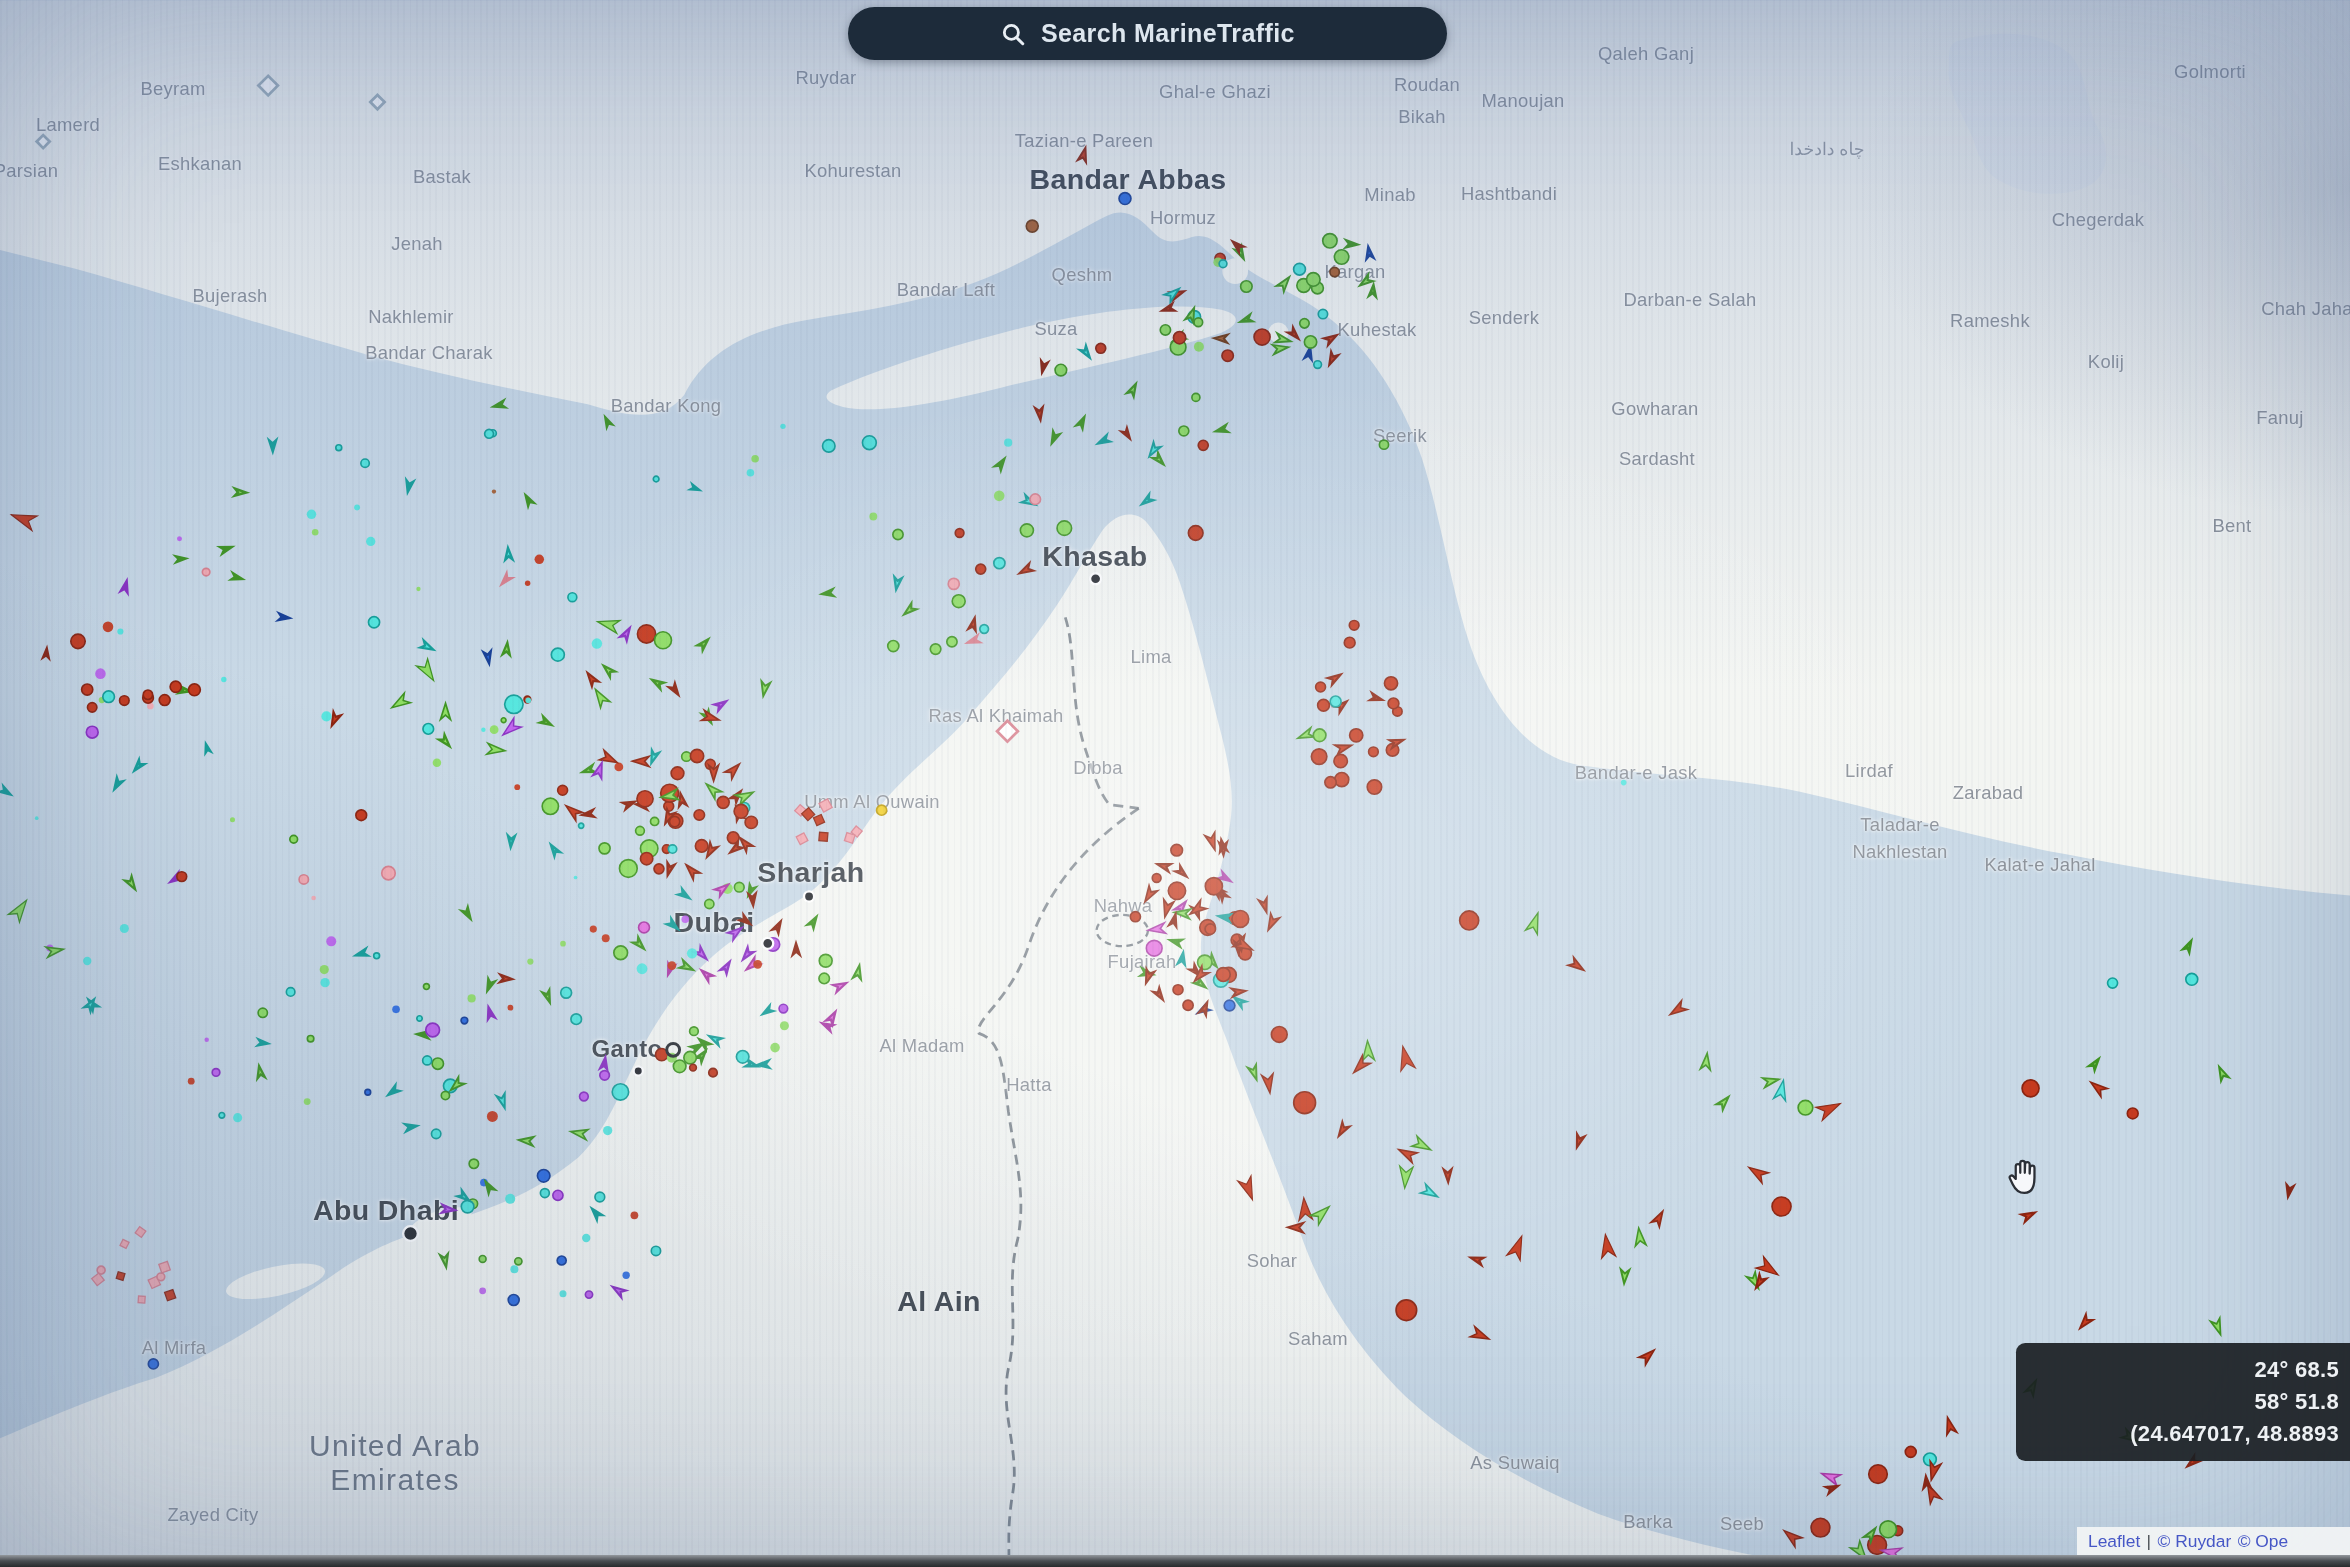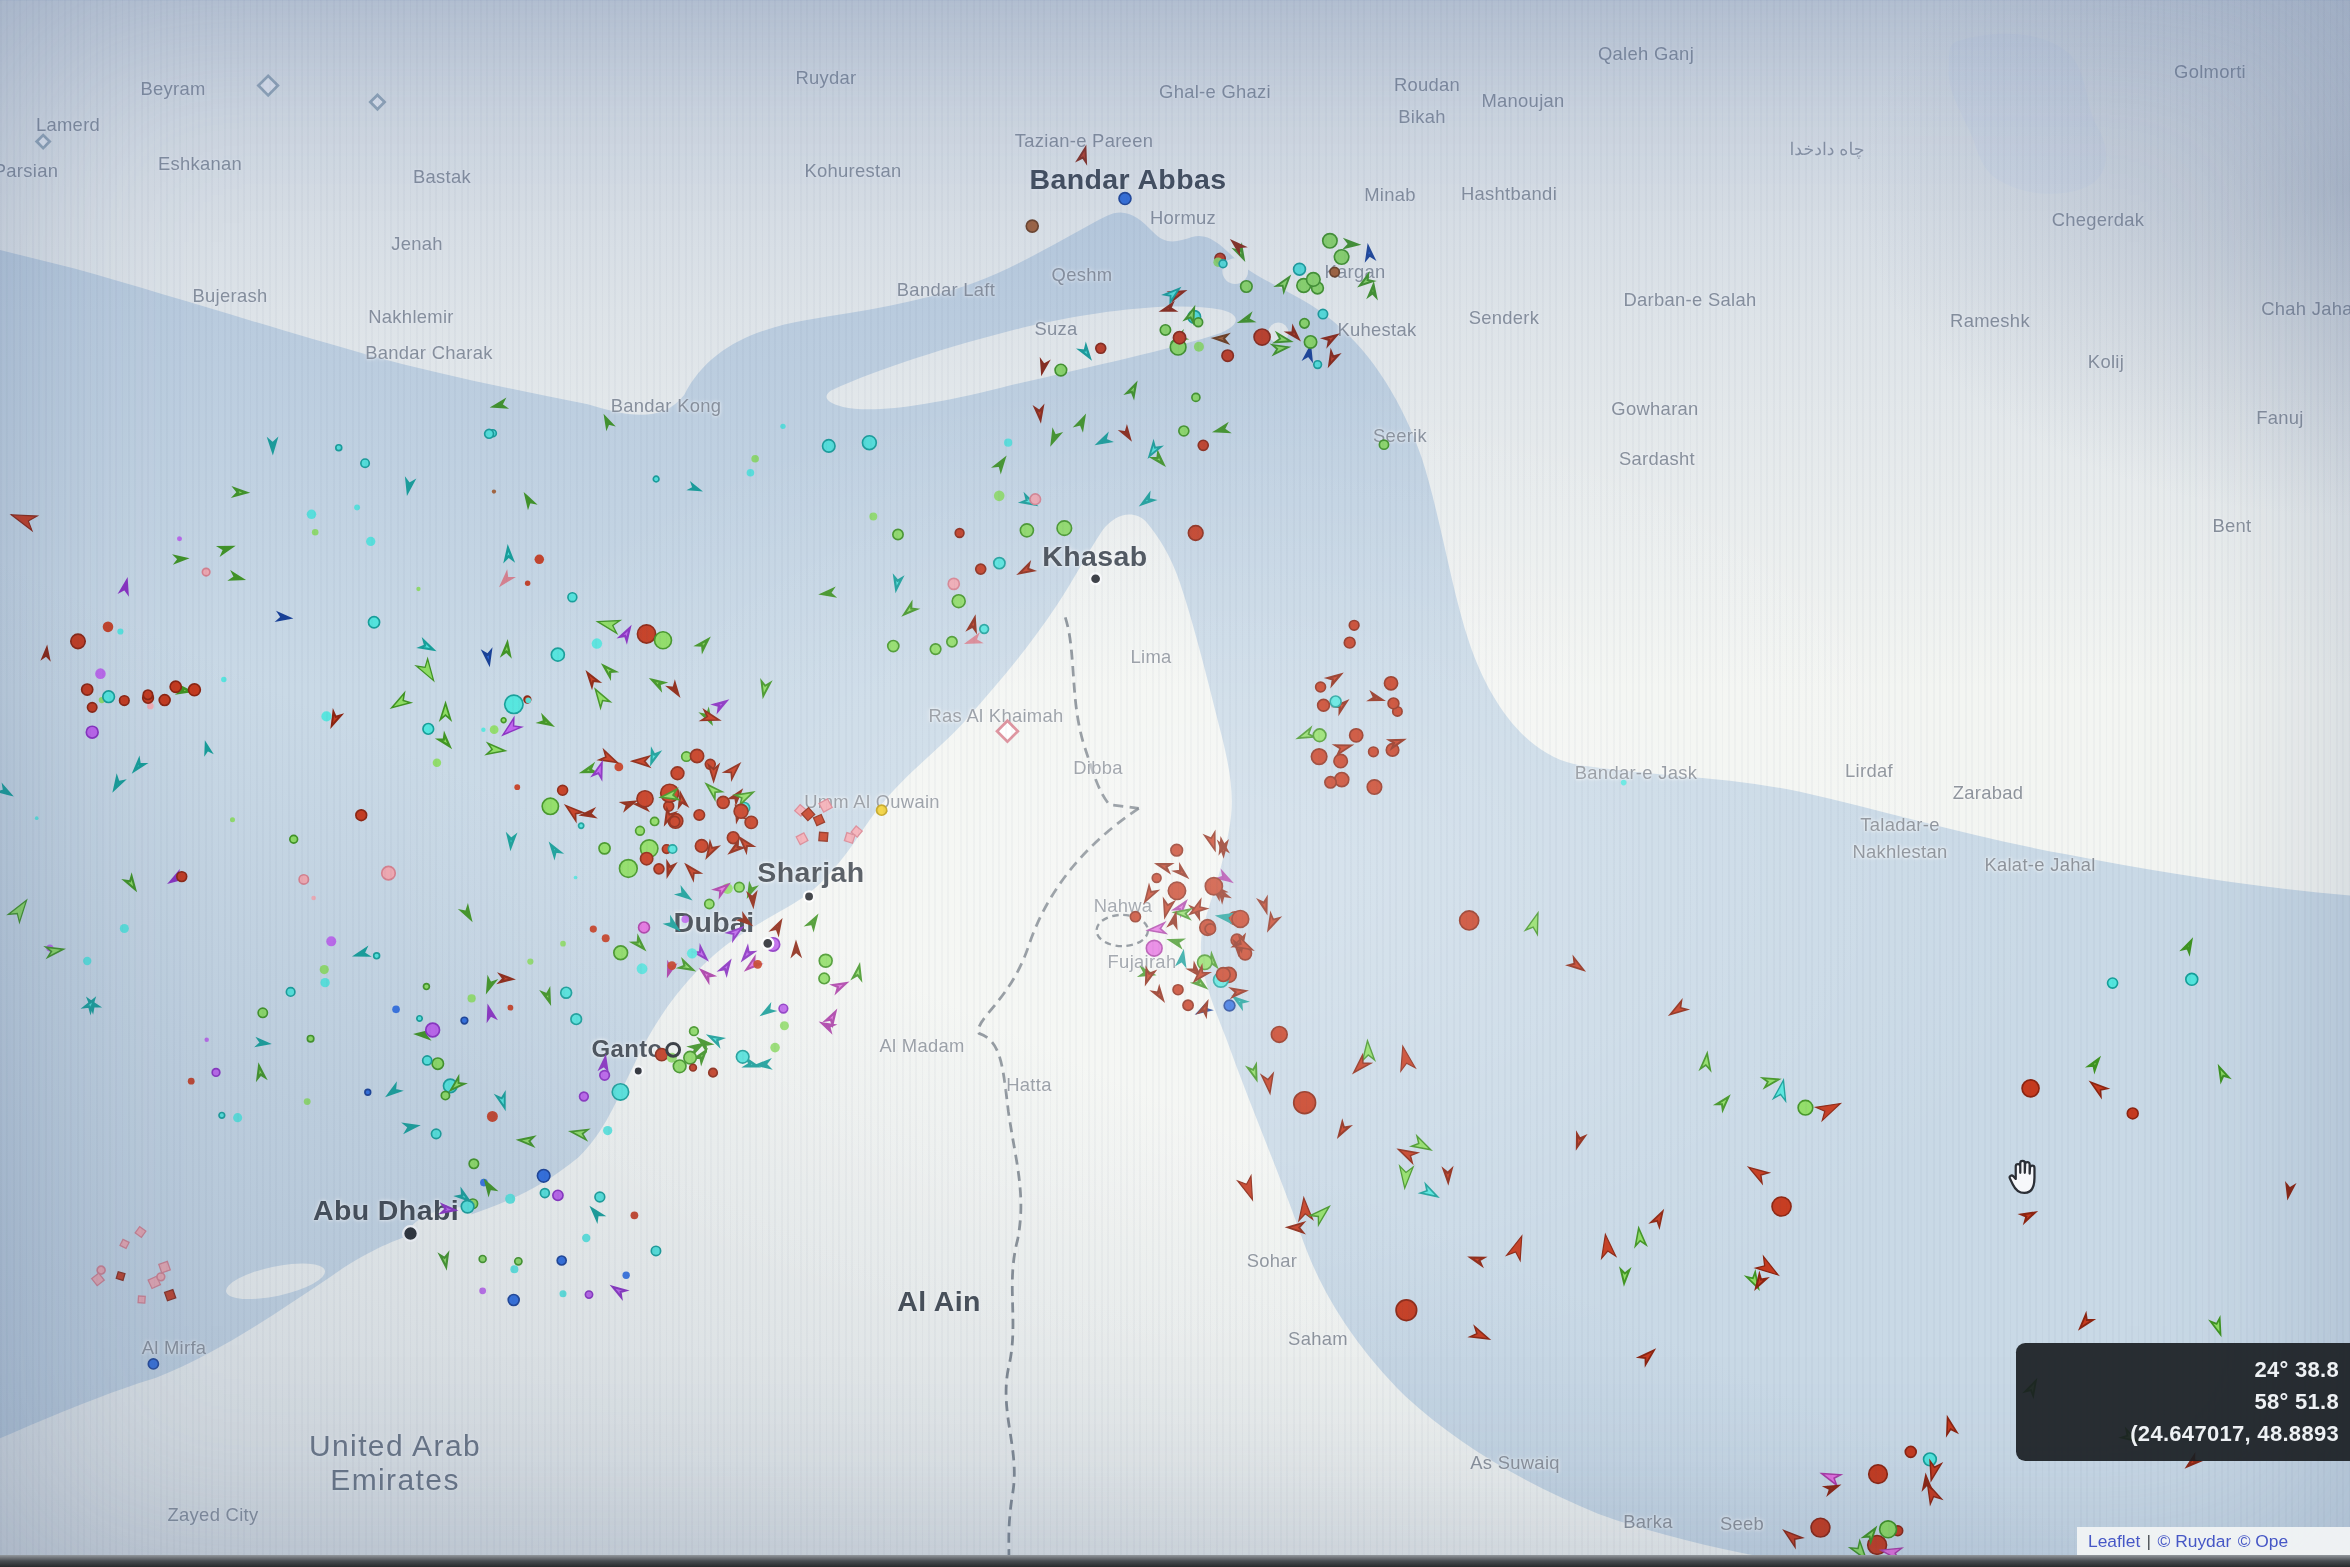--- a/index.html
+++ b/index.html
@@ -1901,23 +1901,30 @@
       </g>
     </svg>
 
   <div class="tint" id="tint-top"></div>
   <div class="tint" id="tint-tr"></div>
   <div class="tint" id="tint-bl"></div>
   <div class="tint" id="tint-center"></div>
   <div class="tint" id="moire"></div>
   <div class="tint" id="vignette"></div>
 
+  <div id="search-pill">
+    <svg width="26" height="26" viewBox="0 0 24 24">
+      <circle cx="10.5" cy="10.5" r="6.5" fill="none" stroke="#e8eef4" stroke-width="2.6"></circle>
+      <line x1="15.5" y1="15.5" x2="21" y2="21" stroke="#e8eef4" stroke-width="2.8" stroke-linecap="round"></line>
+    </svg>
+    <span>Search MarineTraffic</span>
+  </div>
 
   <div id="coords-panel">
-    <div>24° 38.8</div>
+    <div>24° 68.5</div>
     <div>58° 51.8</div>
     <div>(24.647017, 48.8893</div>
   </div>
 
   <div id="attribution">
     <span class="link">Leaflet</span>
     <span class="sep">|</span>
     <span class="link">© Ruydar</span>
     <span class="link">© Ope</span>
   </div>

